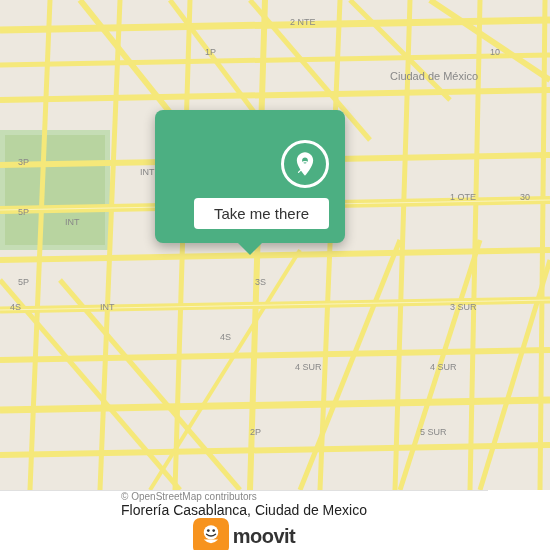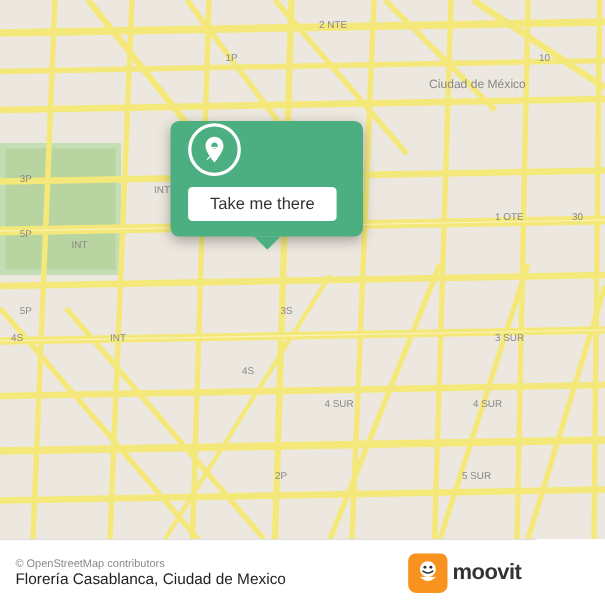--- a/index.html
+++ b/index.html
@@ -18,27 +18,27 @@
       position: relative;
       overflow: hidden;
       background-color: #e8e0d8;
     }
 
     
     #popup-card {
       position: absolute;
       top: 110px;
       left: 155px;
-      width: 175px;
+      width: 190px;
       background: #4CAF82;
       border-radius: 8px;
-      padding: 2px 16px 14px;
+      padding: 30px 16px 14px;
       display: flex;
       flex-direction: column;
-      align-items: flex-start;
+      align-items: flex-end;
       box-shadow: 0 4px 12px rgba(0,0,0,0.3);
       z-index: 10;
     }
 
     #popup-card::after {
       content: '';
       position: absolute;
       bottom: -12px;
       left: 50%;
       transform: translateX(-50%);
@@ -82,20 +82,21 @@
       height: 60px;
       background: white;
       display: flex;
       align-items: center;
       justify-content: space-between;
       padding: 0 14px;
       border-top: 1px solid #e0e0e0;
       position: absolute;
       bottom: 0;
       left: 0;
+      flex-direction: column;
     }
 
     #footer-left {
       display: flex;
       flex-direction: column;
     }
 
     #attribution {
       font-size: 10px;
       color: #888;

